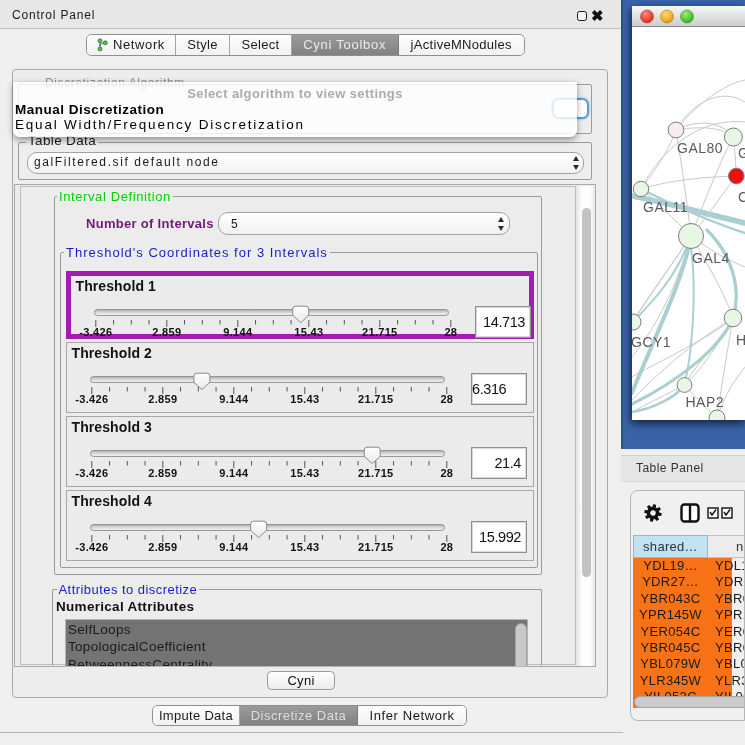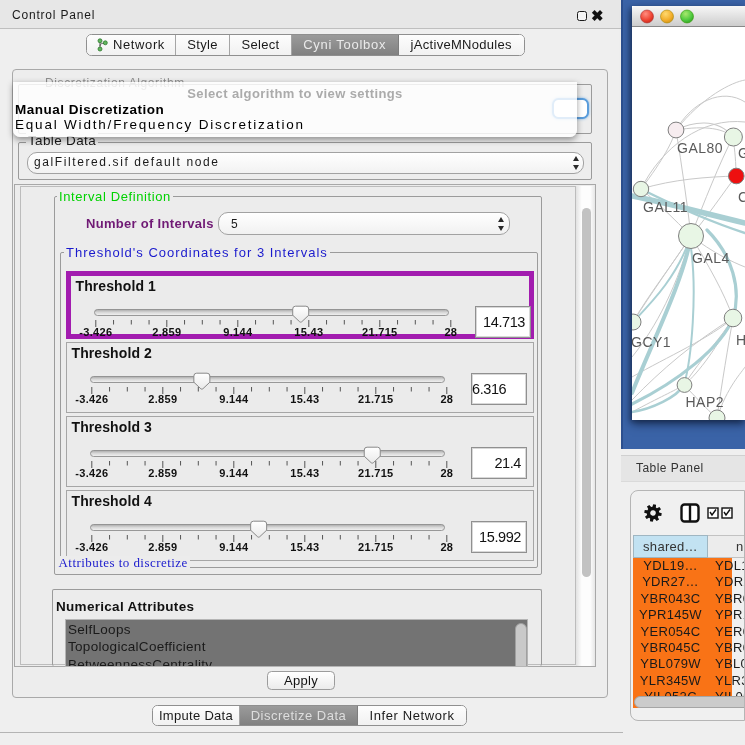--- a/index.html
+++ b/index.html
@@ -260,30 +260,30 @@
       <div style="position:absolute;left:65.8px;top:50px;width:60px;text-align:center;font-size:11px;font-weight:bold;color:#111;">2.859</div>
       <div style="position:absolute;left:136.8px;top:50px;width:60px;text-align:center;font-size:11px;font-weight:bold;color:#111;">9.144</div>
       <div style="position:absolute;left:207.8px;top:50px;width:60px;text-align:center;font-size:11px;font-weight:bold;color:#111;">15.43</div>
       <div style="position:absolute;left:278.8px;top:50px;width:60px;text-align:center;font-size:11px;font-weight:bold;color:#111;">21.715</div>
       <div style="position:absolute;left:349.8px;top:50px;width:60px;text-align:center;font-size:11px;font-weight:bold;color:#111;">28</div>
       <div style="position:absolute;left:404px;top:30px;width:56px;height:32px;background:#fff;border:1px solid #909090;box-shadow:inset 0 0 0 1px #d8d8d8;font-size:14.5px;letter-spacing:-0.4px;color:#111;text-align:right;line-height:31px;padding-right:5px;">15.992</div>
     </div>
   </div>
 
 <div class="abs fset" style="left:52px;top:589px;width:490px;height:77px;border-bottom:none;"></div>
-<div class="abs legend" style="left:56.5px;top:556px;color:#1a1acd;letter-spacing:0.45px;font-family:Liberation Serif, serif;">Attributes to discretize</div>
+<div class="abs legend" style="left:56.5px;top:583px;color:#1a1acd;letter-spacing:0.45px;">Attributes to discretize</div>
 <div class="abs" style="left:56px;top:599px;font-size:13.5px;font-weight:bold;color:#111;">Numerical Attributes</div>
 <div class="abs" style="left:65px;top:619px;width:463px;height:47.5px;background:#737373;border:1px solid #b5b5b5;overflow:hidden;">
   <div style="position:absolute;left:2px;top:2px;font-size:13.5px;color:#1a1a1a;">SelfLoops</div>
   <div style="position:absolute;left:2px;top:19.3px;font-size:13.5px;color:#1a1a1a;">TopologicalCoefficient</div>
   <div style="position:absolute;left:2px;top:36.6px;font-size:13.5px;color:#1a1a1a;">BetweennessCentrality</div>
   <div style="position:absolute;right:0.5px;top:2.5px;width:12px;height:60px;background:#c9c9c9;border:1px solid #a0a0a0;border-radius:6px;"></div>
 </div>
 
-<div class="abs" style="left:267px;top:671px;width:68px;height:19px;background:linear-gradient(#ffffff,#ebebeb);border:1px solid #9c9c9c;border-radius:4.5px;text-align:center;font-size:13px;color:#111;line-height:17px;">Apply</div>
+<div class="abs" style="left:267px;top:671px;width:68px;height:19px;background:linear-gradient(#ffffff,#ebebeb);border:1px solid #9c9c9c;border-radius:4.5px;text-align:center;font-size:13px;color:#111;line-height:17px;">Cyni</div>
 
 <div class="abs" style="left:152px;top:705px;width:315px;height:21px;border:1px solid #8f8f8f;border-radius:5.5px;overflow:hidden;display:flex;">
   <div style="width:87px;border-right:1px solid #a5a5a5;background:linear-gradient(#fdfdfd,#f1f1f1);display:flex;align-items:center;justify-content:center;font-size:13px;color:#1a1a1a;">Impute Data</div>
   <div style="width:118px;border-right:1px solid #7d7d7d;background:linear-gradient(#9b9b9b,#818181);display:flex;align-items:center;justify-content:center;font-size:13px;color:#dedede;letter-spacing:0.5px;">Discretize Data</div>
   <div style="flex:1;background:linear-gradient(#fdfdfd,#f1f1f1);display:flex;align-items:center;justify-content:center;font-size:13px;color:#1a1a1a;letter-spacing:0.6px;">Infer Network</div>
 </div>
 
 <div class="abs" style="left:621px;top:0;width:124px;height:449px;background:#3a63a7;border-left:2px solid #2c4f8e;"></div>
 
 <div class="abs" style="left:632px;top:6px;width:113px;height:414px;background:#ffffff;box-shadow:0 4px 9px rgba(8,18,40,0.6), -2px 2px 5px rgba(8,18,40,0.35);"></div>

